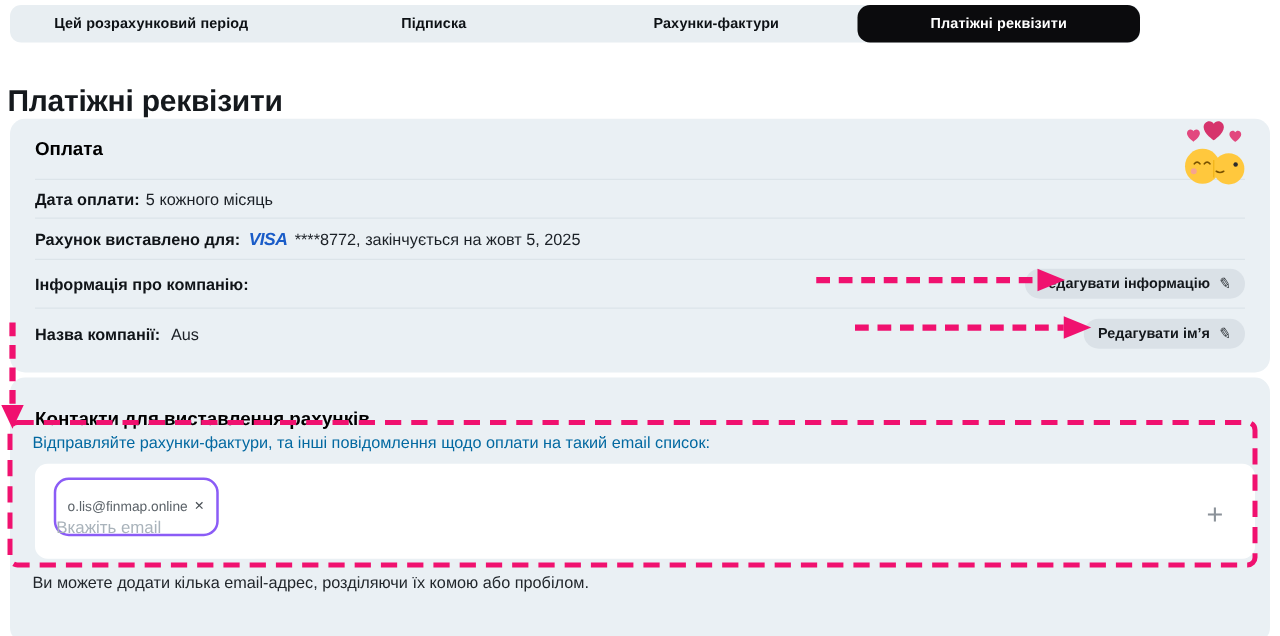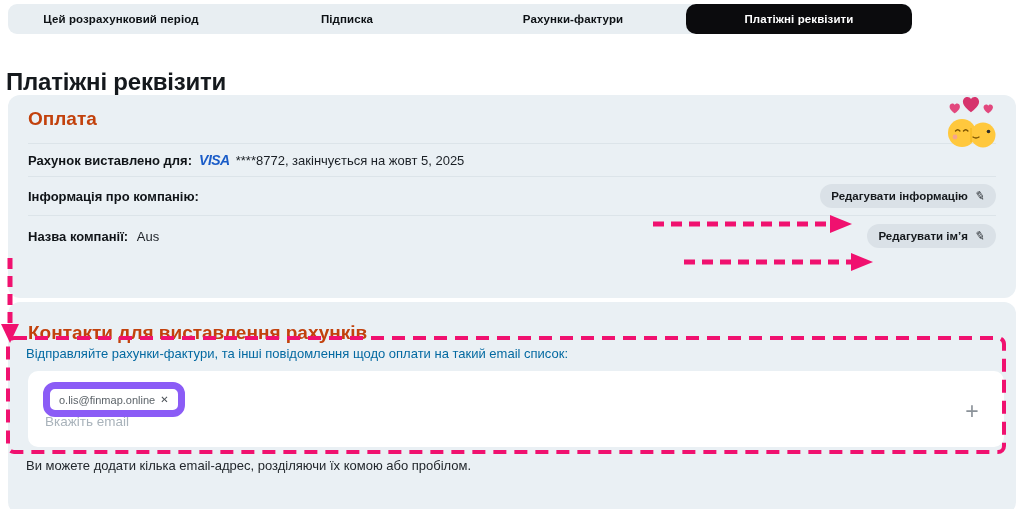--- a/index.html
+++ b/index.html
@@ -25,21 +25,21 @@
     color:#15191d;letter-spacing:-.2px;
   }
   
   .card{
     position:absolute;left:8px;width:1008px;background:#EAF0F4;border-radius:12px;
   }
   .card1{top:95px;height:203px;}
   .card2{top:302px;height:212px;}
   .card-head{
     height:48px;display:flex;align-items:center;padding:0 20px;
-    font-size:19px;font-weight:700;color:#c2410c;
+    font-size:15px;font-weight:700;color:#000000;
   }
   .row{
     margin:0 20px;border-top:1px solid #DCE4E9;display:flex;align-items:center;
     font-size:13px;color:#1b2026;
   }
   .row .lbl{font-weight:700;color:#101418;margin-right:5px;white-space:pre;}
   .row1{height:30px;}
   .row2{height:32px;}
   .row3{height:38px;justify-content:space-between;}
   .row4{height:40px;justify-content:space-between;}
@@ -58,21 +58,21 @@
   .card2 .card-head{height:42px;padding:0 20px;align-items:flex-end;padding-bottom:2px;}
   .instruction{
     position:absolute;left:18px;top:44px;font-size:13px;color:#0369a1;
   }
   .email-box{
     position:absolute;left:20px;top:69px;width:976px;height:76px;
     background:#fff;border-radius:10px;
   }
   .chip{
     position:absolute;left:15px;top:11px;height:21px;display:flex;align-items:center;
-    gap:5px;padding:0 9px;background:#fff;border:7px solid #8b5cf6;border-radius:12px;
+    gap:5px;padding:11px 9px;background:#fff;border:2px solid #8b5cf6;border-radius:12px;
     font-size:11px;color:#5c6369;cursor:default;
   }
   .chip .x{font-size:10px;color:#4a5056;cursor:pointer;}
   .email-input{
     position:absolute;left:15px;top:38px;width:870px;height:22px;border:none;outline:none;
     font-size:13.5px;color:#0369a1;background:transparent;
     font-family:"Liberation Sans","DejaVu Sans",sans-serif;
   }
   .email-input::placeholder{color:#A9B3BB;opacity:1;}
   .plus{
@@ -115,20 +115,24 @@
         <path d="M21.5 36 q2.2 -2.6 4.4 0" stroke="#7A5200" stroke-width="1.4" fill="none" stroke-linecap="round"></path>
         <circle cx="13" cy="42" r="2.4" fill="#F49E9E" opacity="0.85"></circle>
         <circle cx="46.5" cy="36.5" r="1.8" fill="#2c2c2c"></circle>
         <path d="M31 42 q3 2 6 0" stroke="#7A5200" stroke-width="1.3" fill="none" stroke-linecap="round"></path>
         <path d="M29 33 L29 47" stroke="#E8A800" stroke-width="1" opacity="0.6"></path>
       </svg>
     </div>
 
     <div class="card-head">Оплата</div>
 
+    <div class="row row1">
+      <span class="lbl">Дата оплати:</span>
+      <span>5 кожного місяць</span>
+    </div>
 
     <div class="row row2">
       <span class="lbl">Рахунок виставлено для:</span>
       <span class="visa">VISA</span>
       <span>****8772, закінчується на жовт 5, 2025</span>
     </div>
 
     <div class="row row3">
       <span class="lbl">Інформація про компанію:</span>
       <button class="pill-btn">

